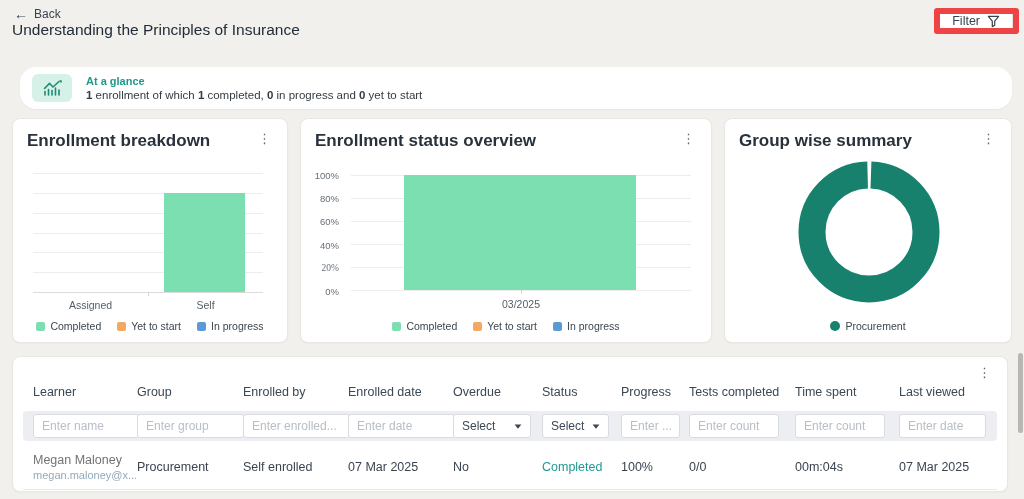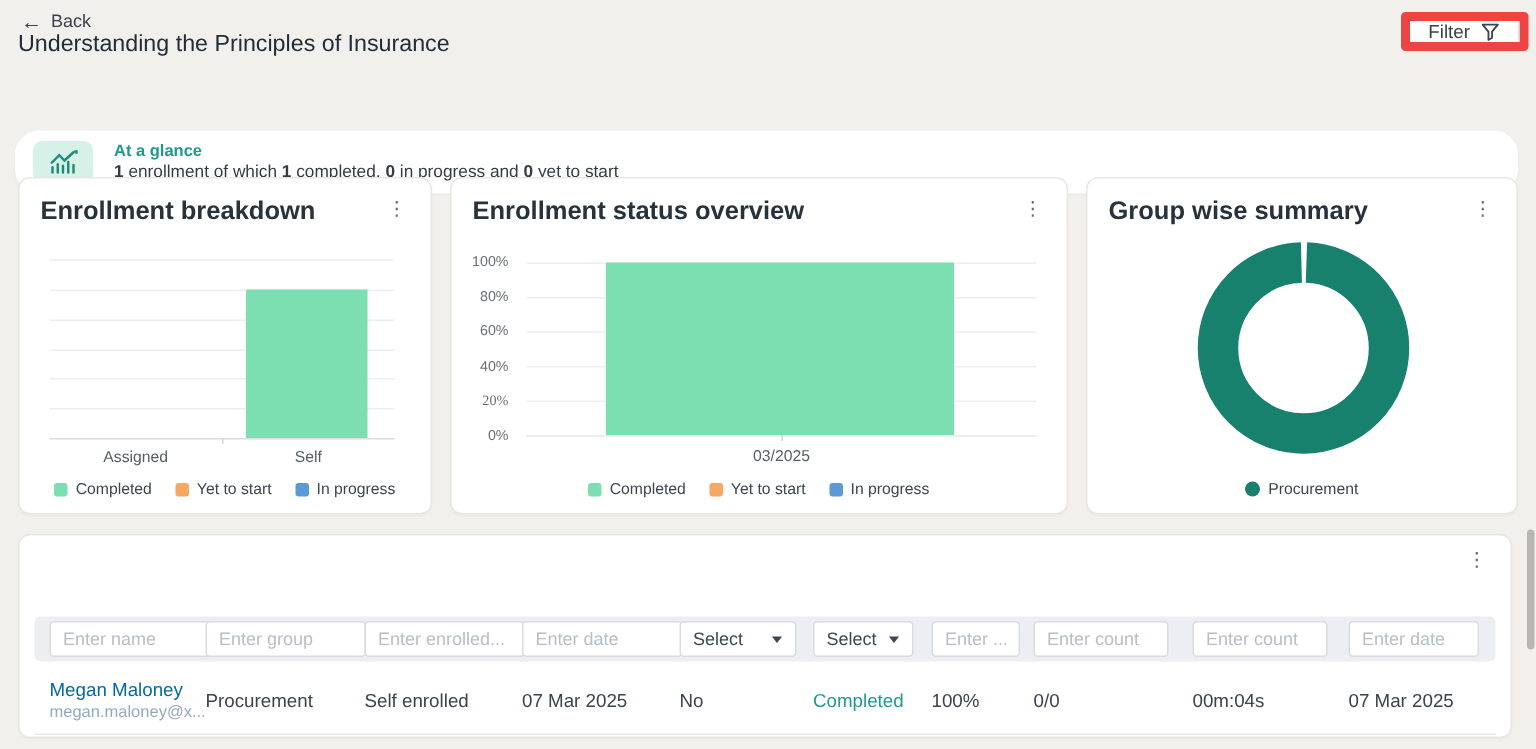--- a/index.html
+++ b/index.html
@@ -16,22 +16,22 @@
   .back-arrow { font-size:14px; line-height:1; }
   .page-title { position:absolute; left:12px; top:21px; font-size:15.5px; font-weight:normal; color:#222d38; }
   .filter-box { position:absolute; right:5px; top:8px; height:26px; background:#fff;
     border:6px solid #ef4444; border-radius:3px; display:flex; align-items:stretch; }
   .filter-btn, .period-btn { display:flex; align-items:center; gap:7px; padding:0 12px;
     font-size:12.5px; color:#39434e; cursor:pointer; }
   .vdiv { width:1px; background:#e4e1dc; }
   .caret { width:0; height:0; border-left:4px solid transparent; border-right:4px solid transparent;
     border-top:5px solid #39434e; margin-top:1px; }
   
-  .glance { position:absolute; left:10px; right:12px; top:67px; height:42px; background:#fff;
-    border-radius:16px; box-shadow:0 1px 2px rgba(0,0,0,.04); display:flex; align-items:center;margin-top:20px; }
+  .glance { position:absolute; left:20px; right:12px; top:67px; height:42px; background:#fff;
+    border-radius:16px; box-shadow:0 1px 2px rgba(0,0,0,.04); display:flex; align-items:center; }
   .glance-icon-box { width:40px; height:28px; background:#d6f2e8; border-radius:6px;
     margin-left:12px; display:flex; align-items:center; justify-content:center; }
   .glance-text { margin-left:14px; }
   .glance-title { font-size:11px; font-weight:bold; color:#1f9a8a; display:block; }
   .glance-sub { font-size:11.5px; color:#333c45; margin-top:2px; display:block; }
   
   .card { position:absolute; background:#fff; border:1px solid #e9e7e2; border-radius:8px;
     box-shadow:0 1px 2px rgba(0,0,0,.03); }
   #card1 { left:12px;  top:118px; width:276px; height:225px; }
   #card2 { left:300px; top:118px; width:412px; height:225px; }
@@ -74,21 +74,21 @@
     font-family:"Liberation Sans", sans-serif; font-size:12px; color:#3b4754; padding:0 8px; outline:none; }
   .f-input::placeholder { color:#b7bec7; }
   .f-select { height:24px; background:#fff; border:1px solid #d8dce1; border-radius:3px;
     display:flex; align-items:center; justify-content:space-between; padding:0 8px; font-size:12px;
     color:#3b4754; cursor:pointer; }
   .f-select .caret { border-top-color:#3b4754; transform:scale(.85); }
   .w93 { width:107px; } .w78 { width:78px; } .w67 { width:67px; } .w59 { width:59px; }
   .w90 { width:90px; } .w87 { width:87px; }
   .data-row { position:absolute; left:10px; right:10px; top:87px; height:46px; border-bottom:1px solid #e7e7e7; }
   .data-row .tgrid { padding-left:10px; height:46px; font-size:12.5px; color:#3a4450; }
-  .lname { font-size:12.5px; color:#0369a1; }
+  .lname { font-size:12.5px; color:#737373; }
   .lemail { font-size:11px; color:#93aabb; margin-top:2px; cursor:pointer; }
   .status-completed { color:#1f9a93; }
   
   .scroll-thumb { position:absolute; right:1px; top:353px; width:5px; height:80px;
     background:#b9b7b1; border-radius:3px; }
 </style>
 </head>
 <body>
 
 <div class="back-row">
@@ -218,20 +218,32 @@
     <span class="legend-item">
         <span class="legend-dot" style="background: rgb(23, 129, 109);"></span>
         <span>Procurement</span>
       </span>
   </div>
 </div>
 
 <div class="card" id="tablecard">
   <span class="kebab tbl-kebab">⋮</span>
 
+  <div class="tgrid thead">
+    <span>Learner</span>
+    <span>Group</span>
+    <span>Enrolled by</span>
+    <span>Enrolled date</span>
+    <span>Overdue</span>
+    <span>Status</span>
+    <span>Progress</span>
+    <span>Tests completed</span>
+    <span>Time spent</span>
+    <span>Last viewed</span>
+  </div>
 
   <div class="filter-band">
     <div class="tgrid">
       <span><input class="f-input w93" placeholder="Enter name" style=""></span>
       <span><input class="f-input w93" placeholder="Enter group" style=""></span>
       <span><input class="f-input w93" placeholder="Enter enrolled..." style=""></span>
       <span><input class="f-input w93" placeholder="Enter date" style=""></span>
       <span>
           <span class="f-select w78">
             <span>Select</span>

